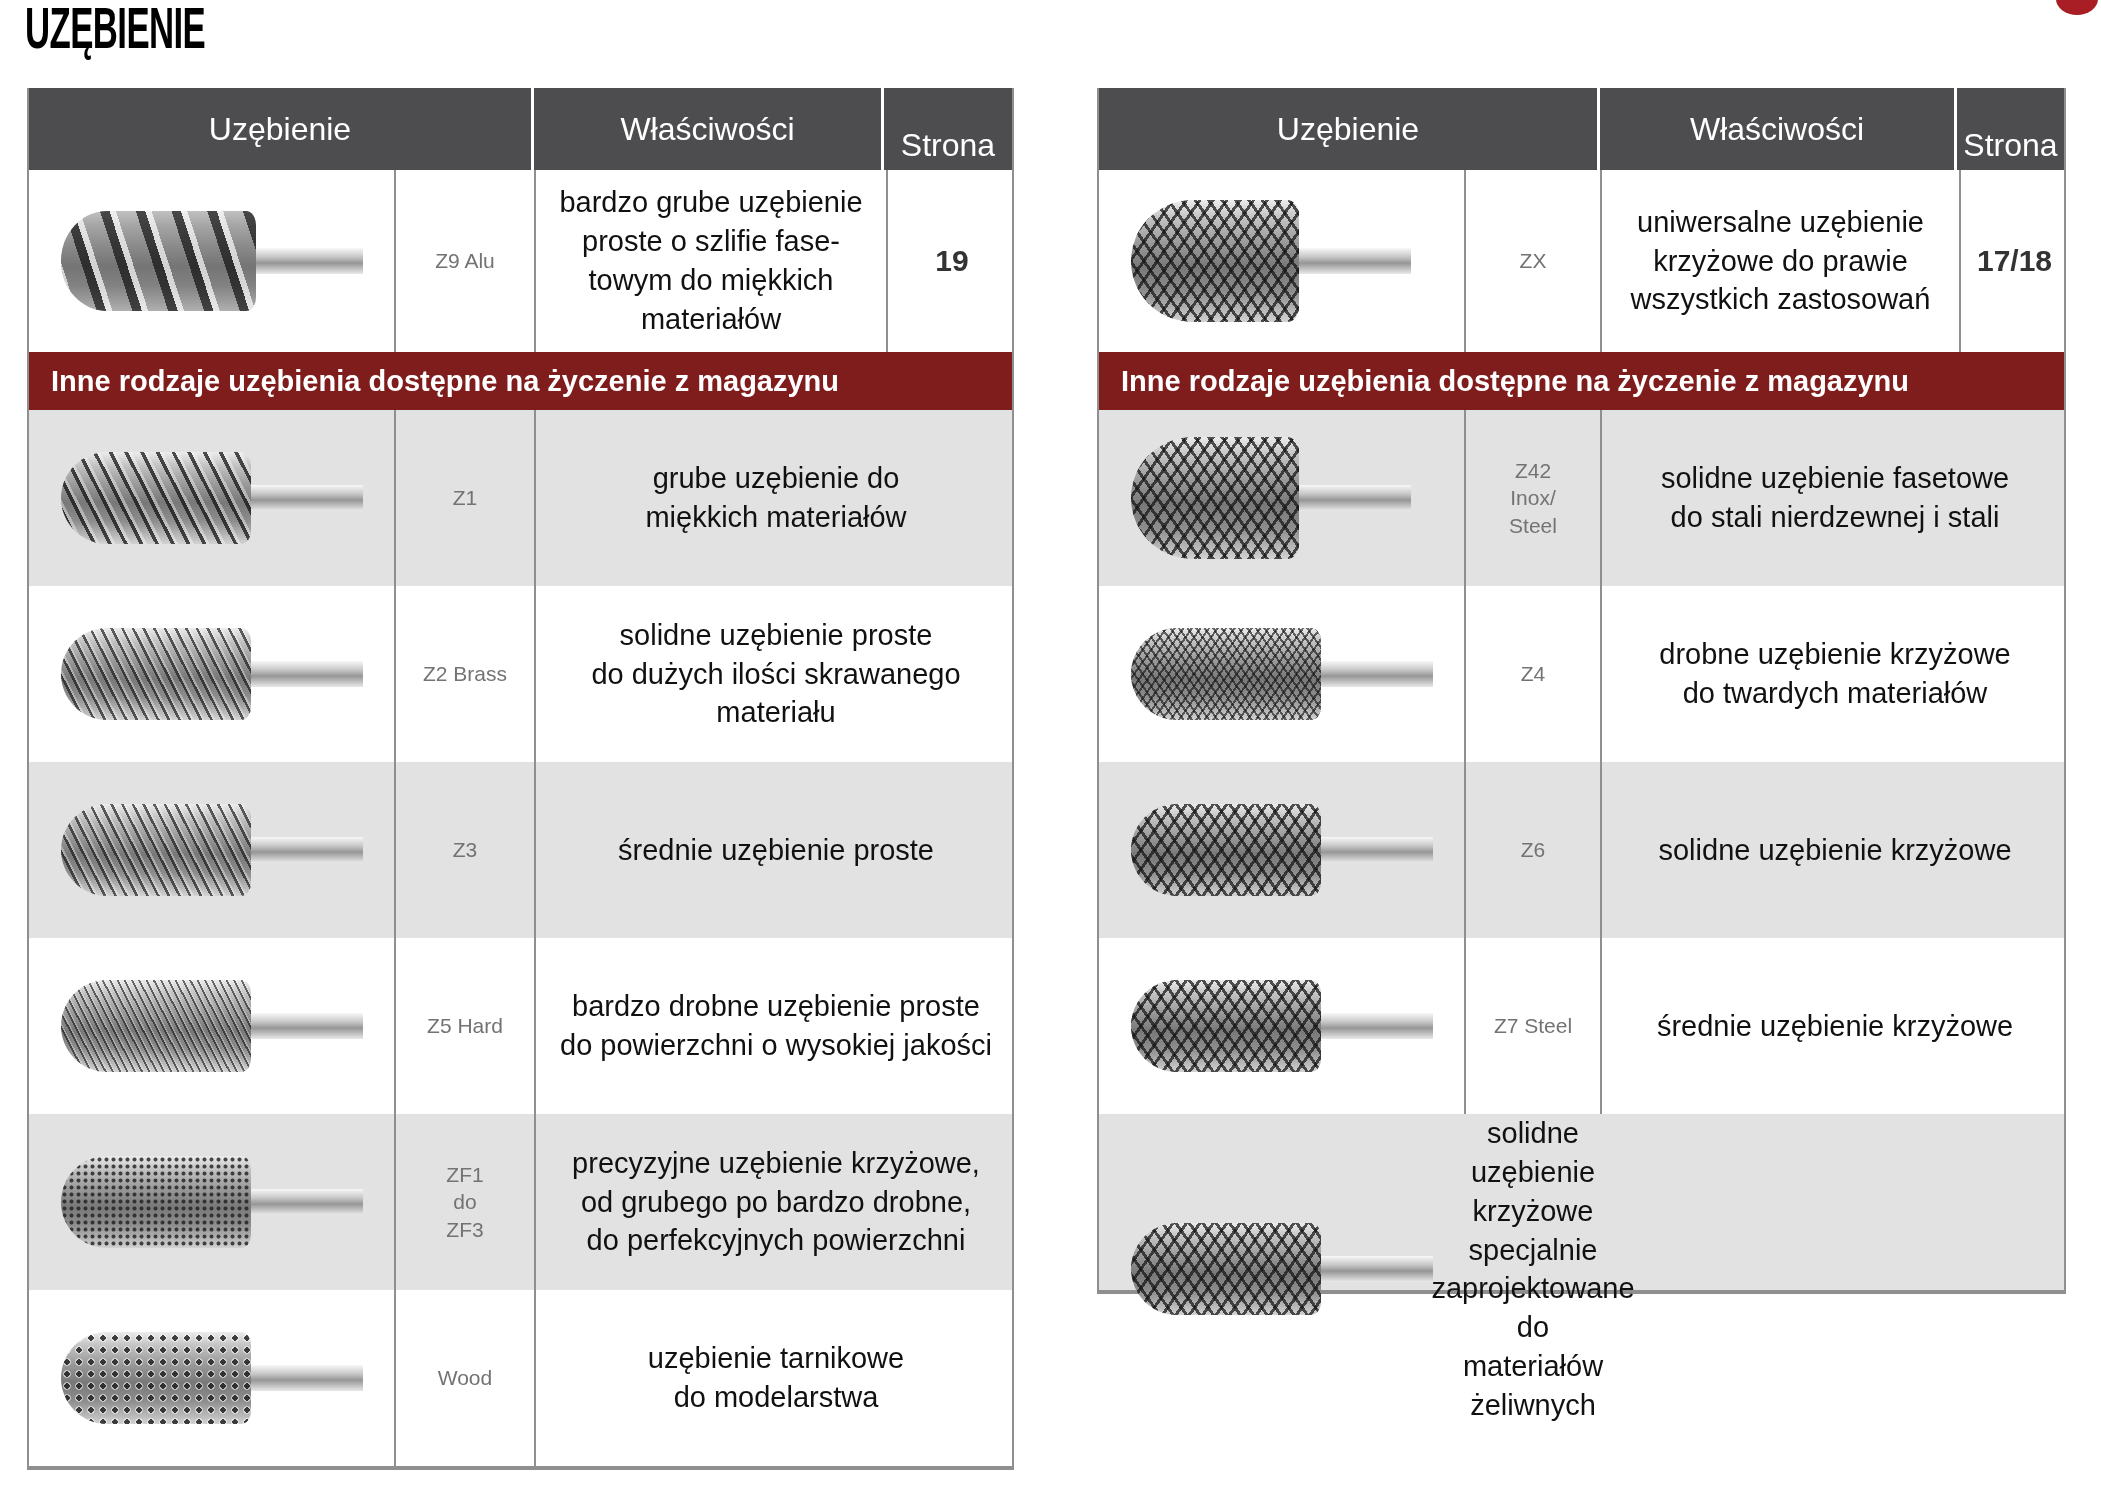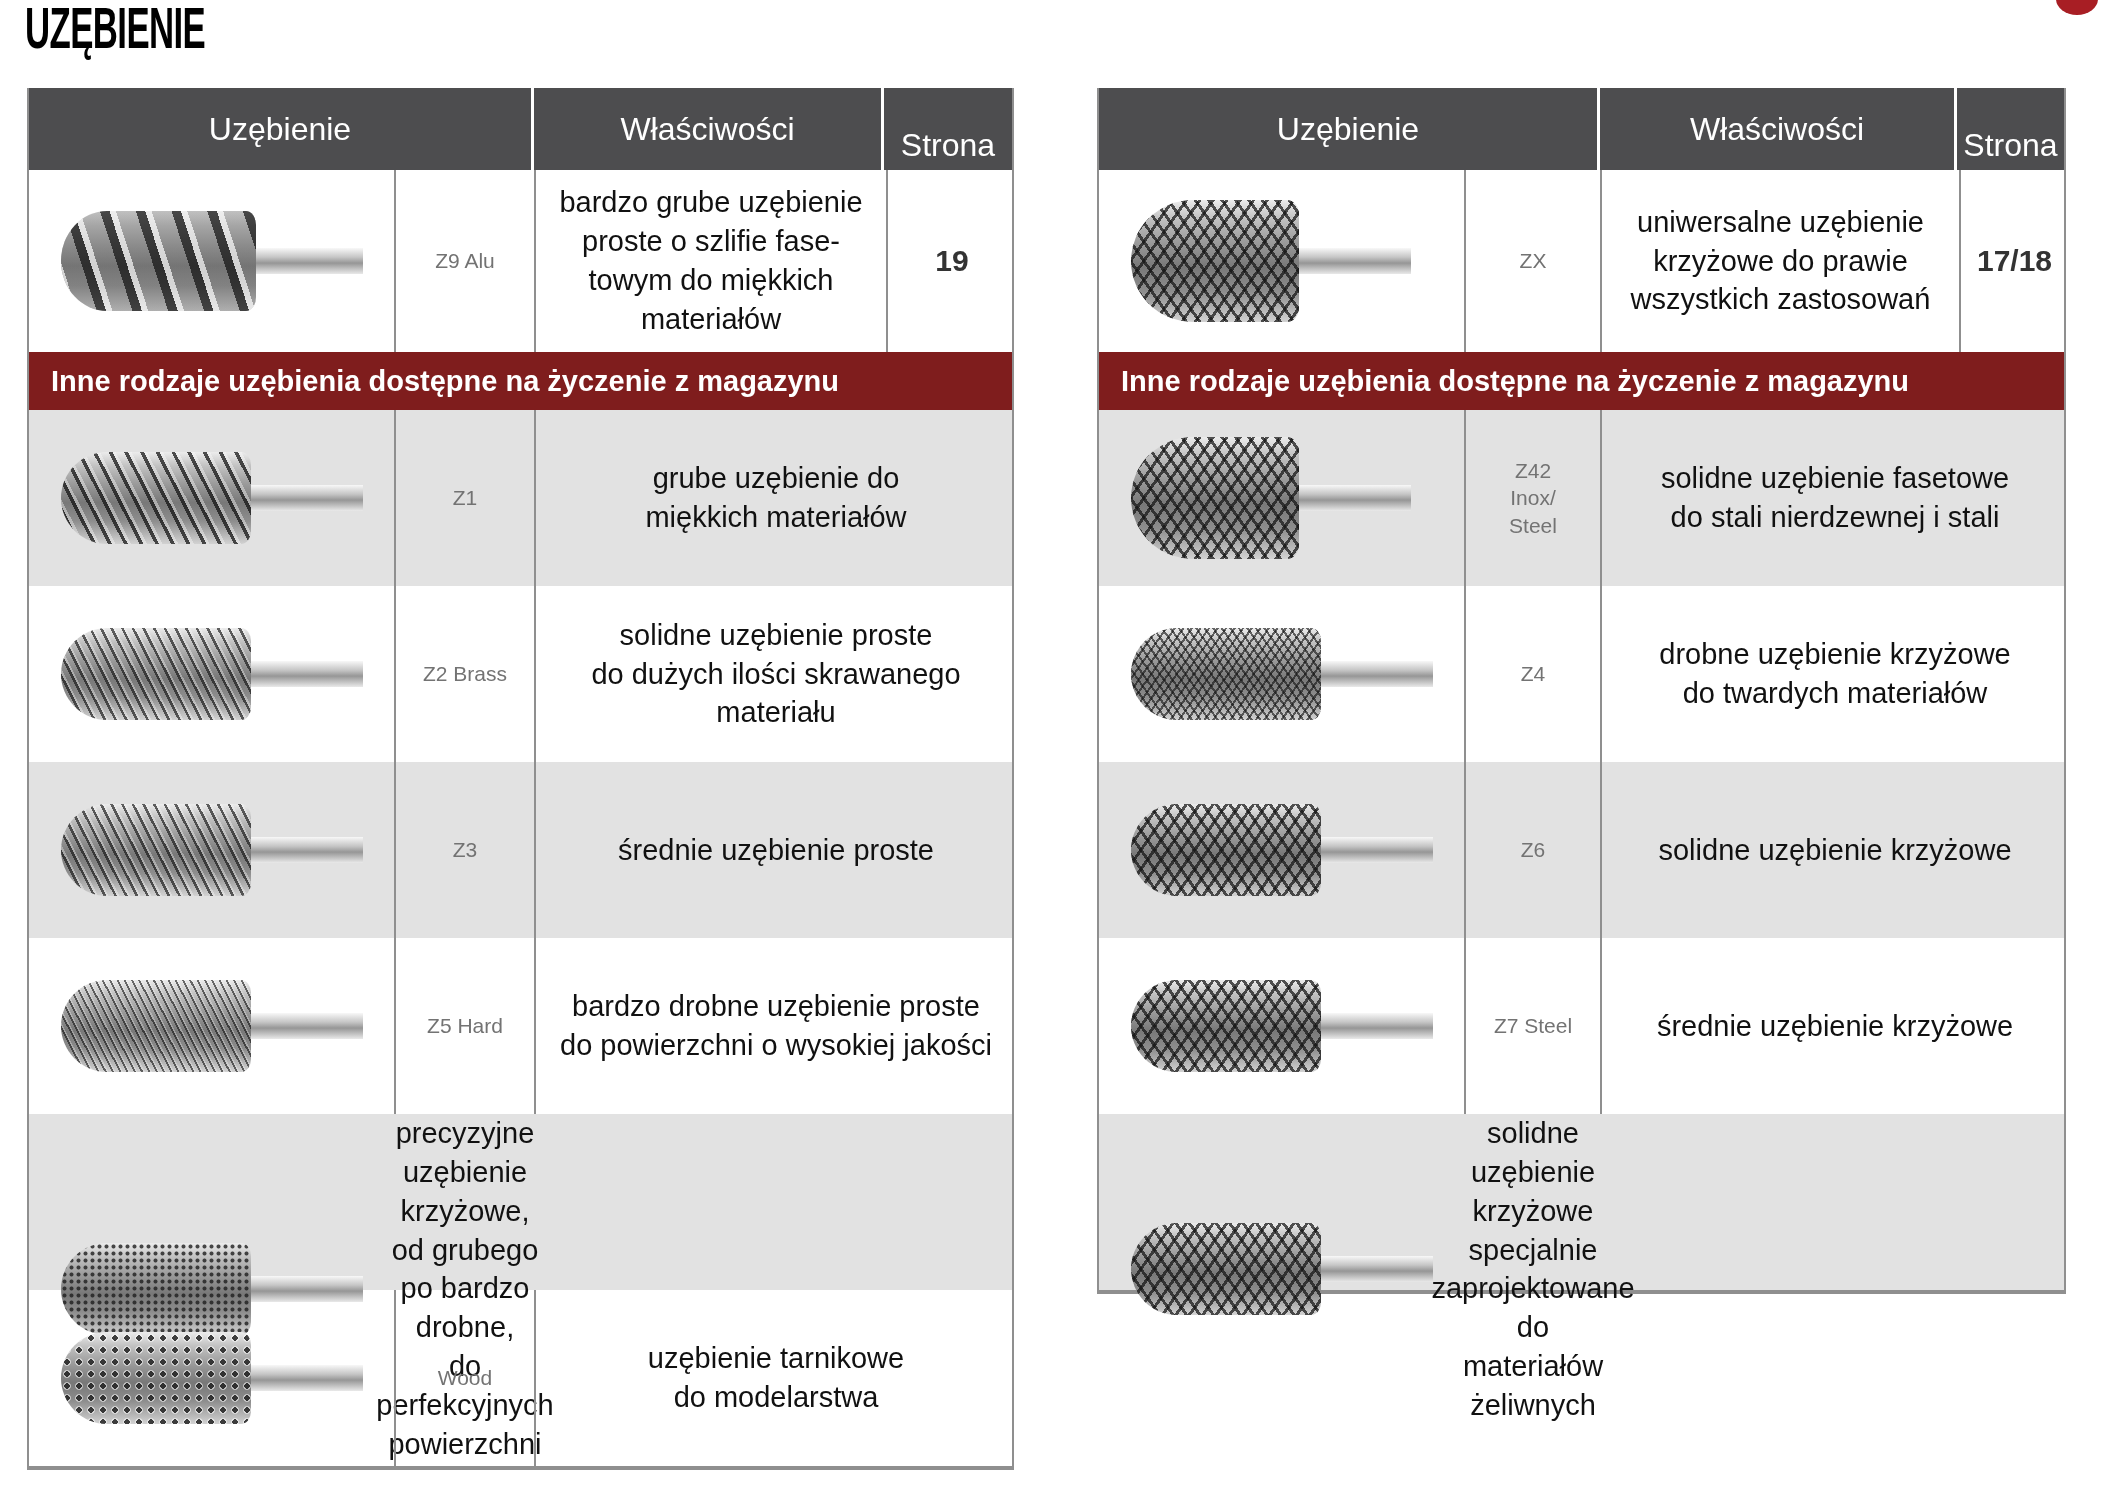--- a/index.html
+++ b/index.html
@@ -176,20 +176,23 @@
 do powierzchni o wysokiej jakości</div>
     </div>
 
     <div class="row sub g">
       <div class="cell c-img">
         <div class="burr" data-burr="burr-round-diamond-cut-fine">
           <div class="head"></div>
           <div class="shank"></div>
         </div>
       </div>
+      <div class="cell c-code">ZF1
+do
+ZF3</div>
       <div class="cell c-desc">precyzyjne uzębienie krzyżowe,
 od grubego po bardzo drobne,
 do perfekcyjnych powierzchni</div>
     </div>
 
     <div class="row sub">
       <div class="cell c-img">
         <div class="burr" data-burr="burr-round-rasp-cut">
           <div class="head"></div>
           <div class="shank"></div>

